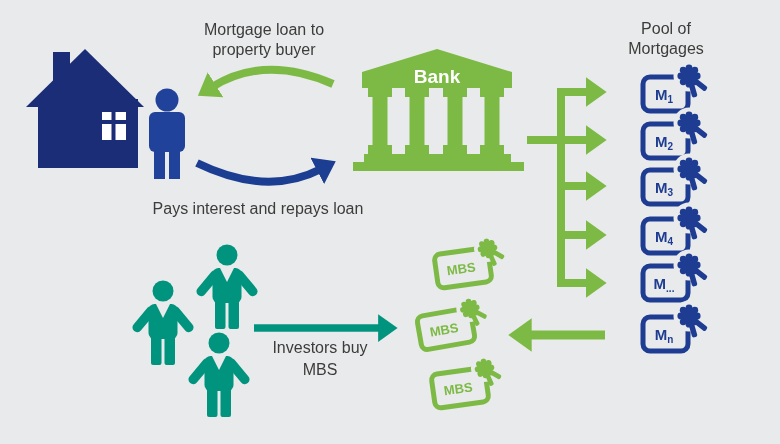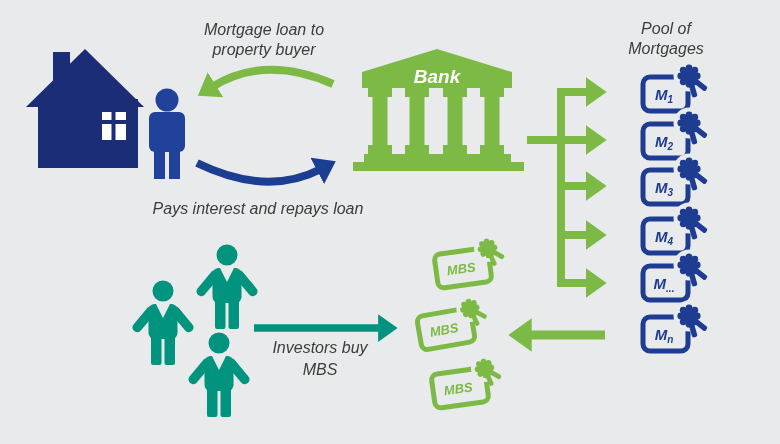--- a/index.html
+++ b/index.html
@@ -1,16 +1,16 @@
 <!DOCTYPE html>
 <html><head>
 <meta charset="utf-8">
 <style>
   html,body { margin:0; padding:0; background:#e9eaec; }
-  .stage { width:780px; height:444px; background:#e9eaec; position:relative; overflow:hidden;font-style:italic; }
+  .stage { width:780px; height:444px; background:#e9eaec; position:relative; overflow:hidden; }
   svg { display:block; }
   text { font-family:"Liberation Sans", sans-serif; }
   .lbl      { font-size:16px; fill:#3c3c3b; }
   .bank-lbl { font-size:19px; font-weight:bold; fill:#ffffff; }
   .m-lbl    { font-size:15px; font-weight:bold; fill:#1e3d92; }
   .m-sub    { font-size:10px; }
   .mbs-lbl  { font-size:13px; font-weight:bold; fill:#7dba45; }
 </style>
 </head>
 <body>

